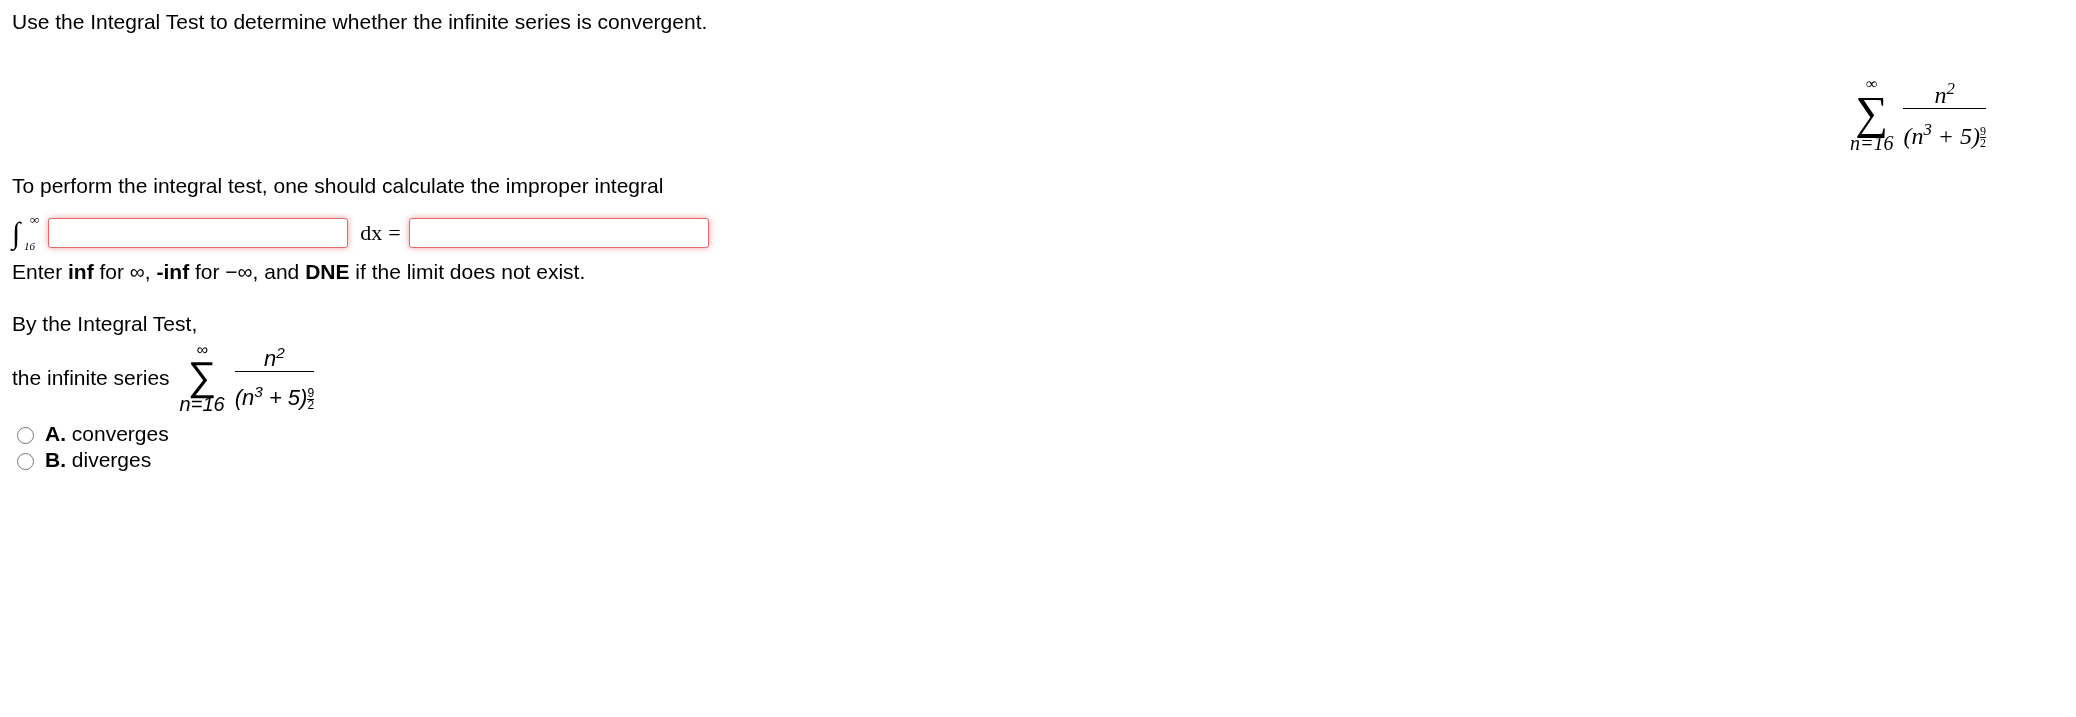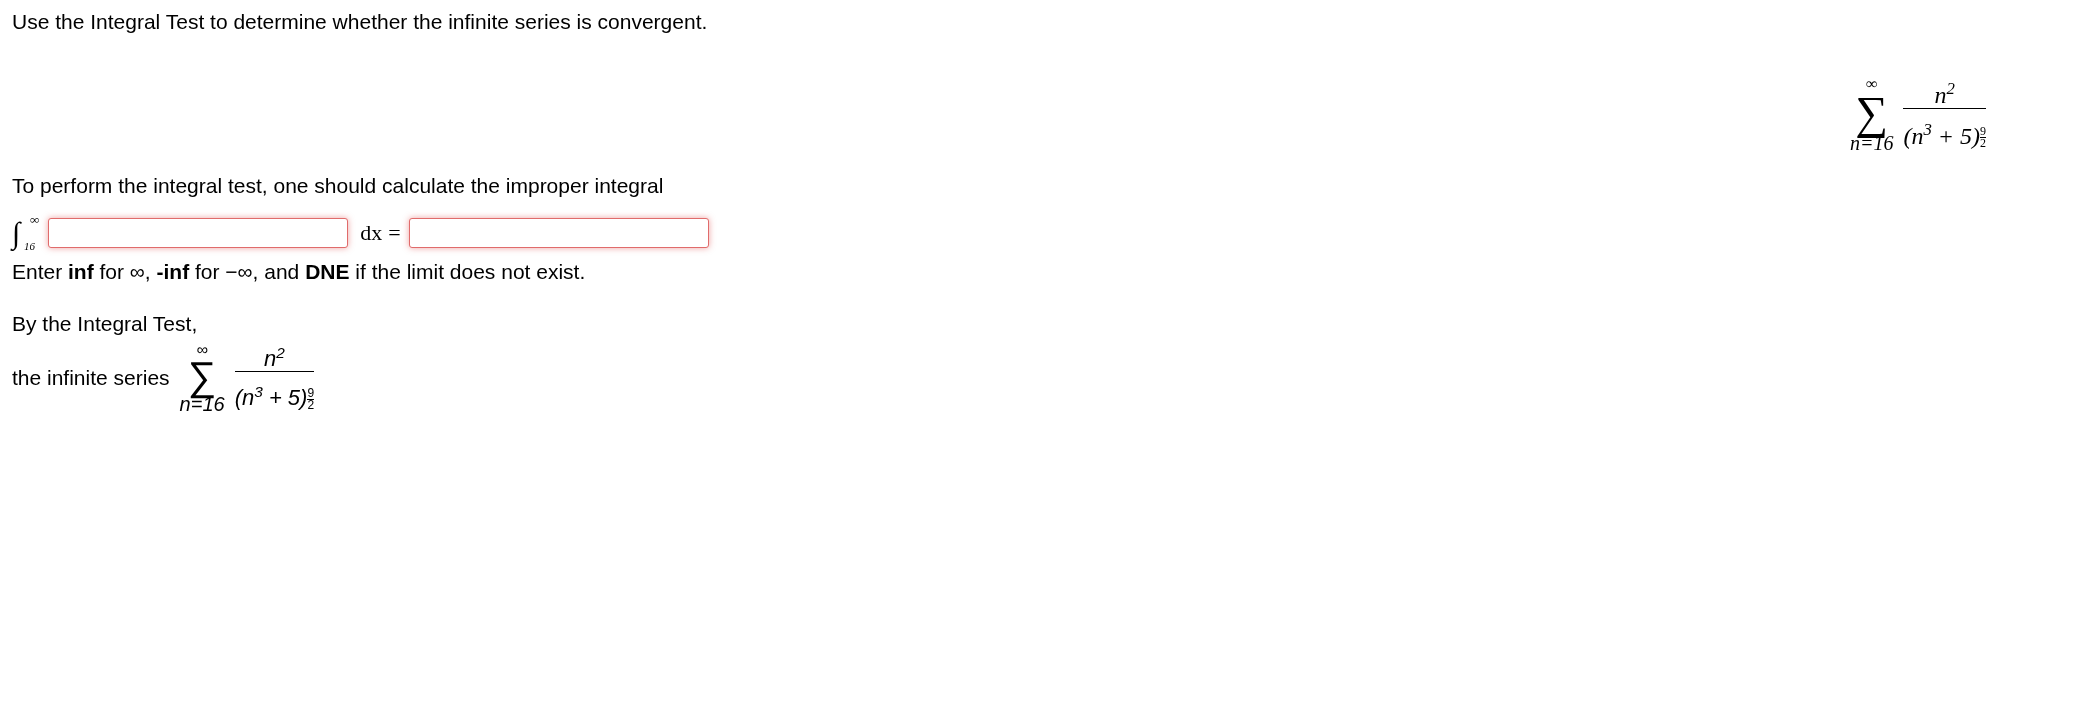--- a/index.html
+++ b/index.html
@@ -185,13 +185,21 @@
         <span>(n</span><span class="sup">3</span><span> + 5)</span><span class="tiny-frac">
             <span class="tnum">9</span>
             <span class="tden">2</span>
           </span>
       </span>
     </span>
   </span>
 </div>
 
 <div class="options">
+  <div class="option-row">
+    <input type="radio" name="ans" style="">
+    <span class="option-label"><b>A.</b><span> converges</span></span>
+  </div>
+  <div class="option-row">
+    <input type="radio" name="ans" style="">
+    <span class="option-label"><b>B.</b><span> diverges</span></span>
+  </div>
 </div>
 
 </body></html>

